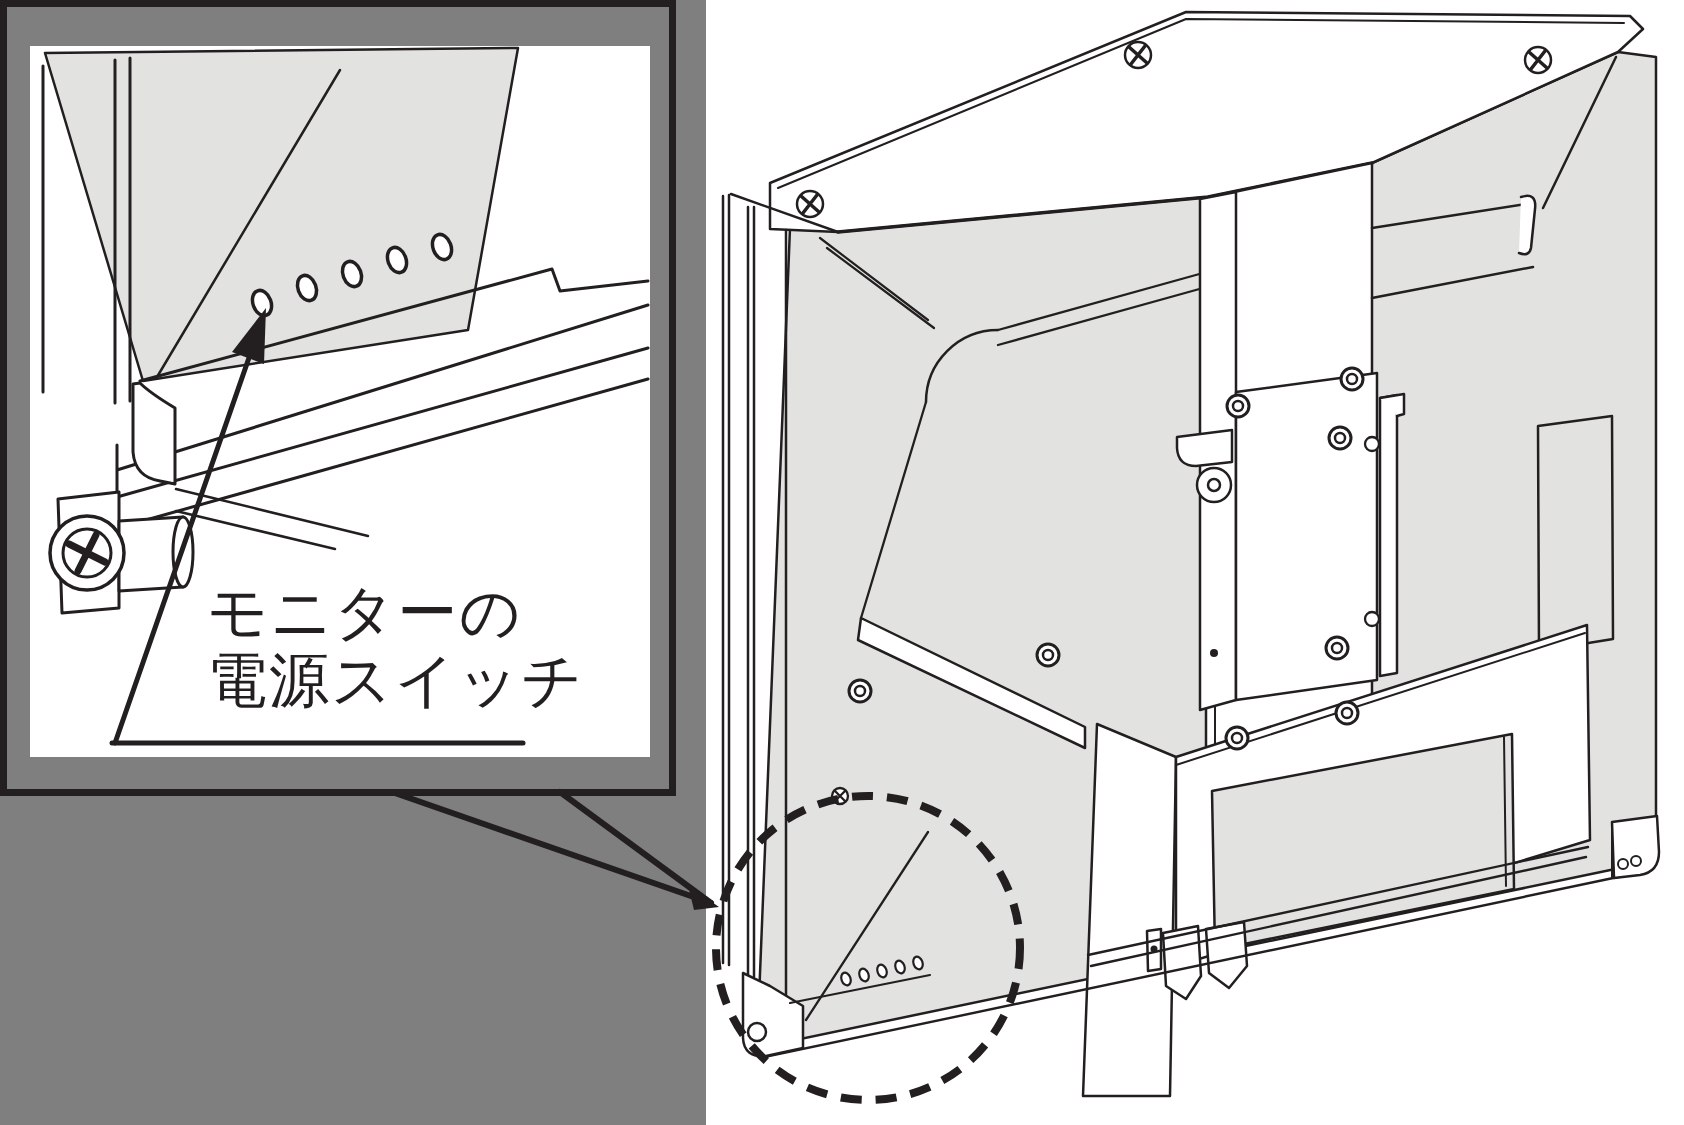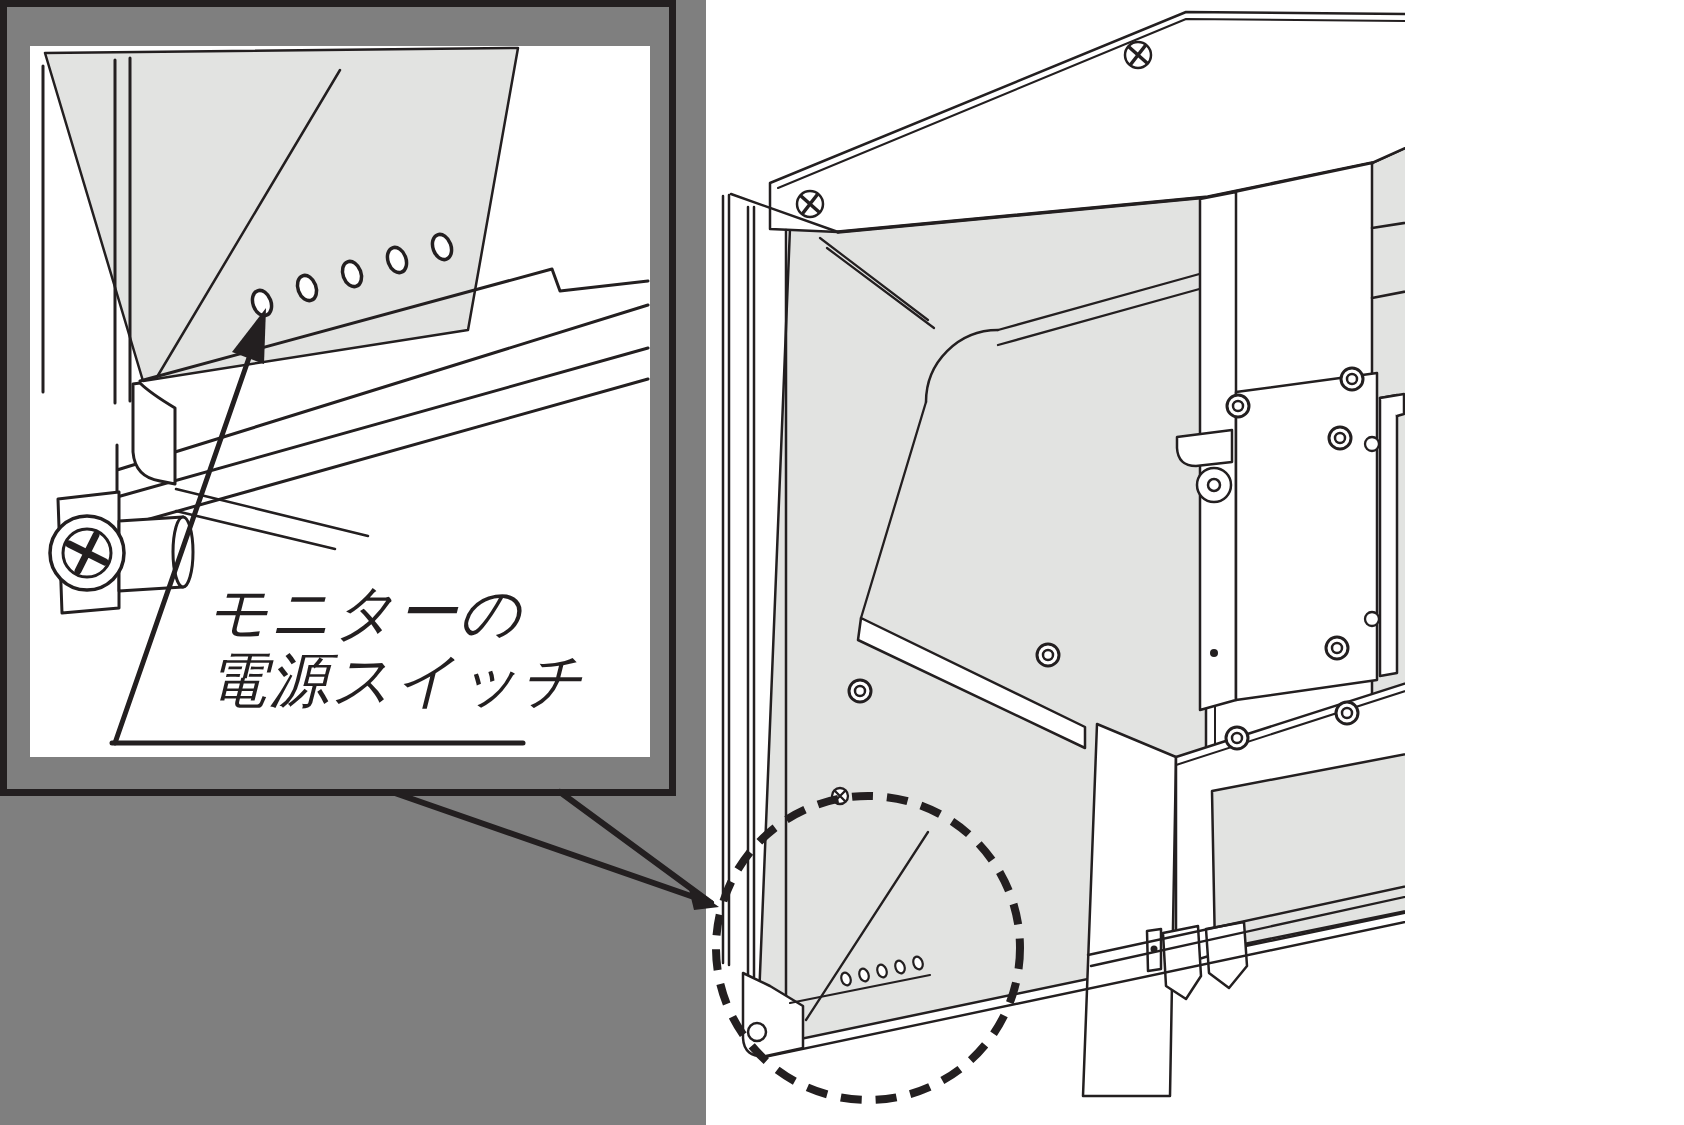--- a/index.html
+++ b/index.html
@@ -2,22 +2,22 @@
 <html style="--canvas-gray: #7f7f7f; --line: #231f20; --panel: #e2e3e1; --white: #ffffff;"><head>
 <meta charset="utf-8">
 <style>
   :root{
     --canvas-gray:#7f7f7f;
     --line:#231f20;
     --panel:#e2e3e1;
     --white:#ffffff;
   }
   html,body{margin:0;padding:0;background:#ffffff;}
-  .stage{position:relative;width:1405px;height:1125px;overflow:hidden;background:var(--white);
-         font-family:"DejaVu Sans", sans-serif;font-style:italic;}
+  .stage{position:relative;width:1684px;height:1125px;overflow:hidden;background:var(--white);
+         font-family:"DejaVu Sans", sans-serif;}
   svg{display:block}
   .f-gray{fill:var(--canvas-gray)}
   .f-panel{fill:var(--panel)}
   .f-white{fill:var(--white)}
   .f-line{fill:var(--line)}
   .f-none{fill:none}
   .st{stroke:var(--line)}
   .no-st{stroke:none}
   .cap{stroke-linecap:round;stroke-linejoin:round}
   text.jp{font-size:60px;fill:var(--line);letter-spacing:2px;font-family:"DejaVu Sans",sans-serif;}

